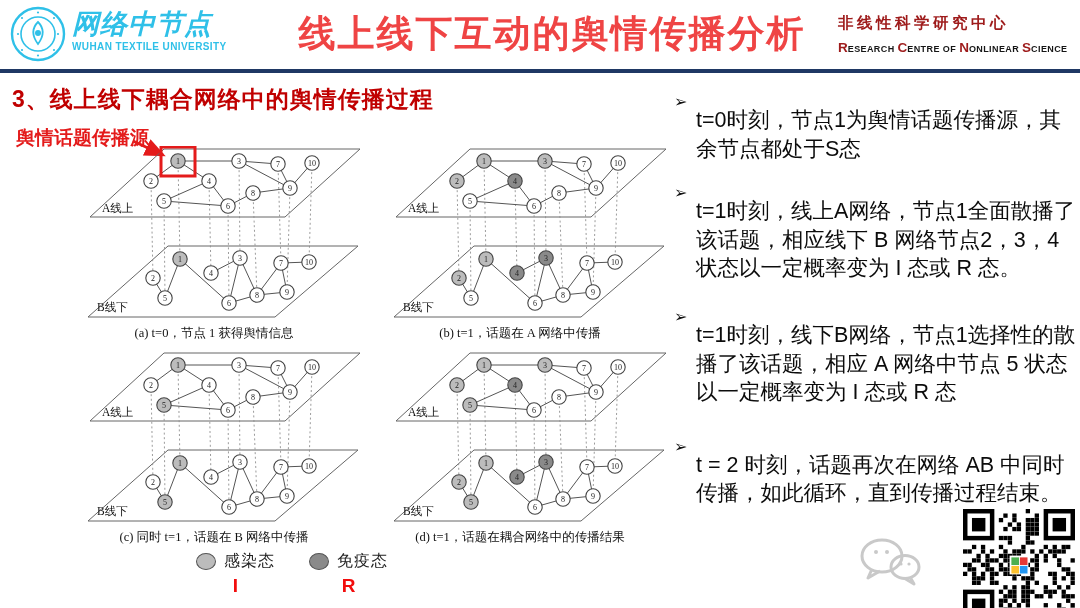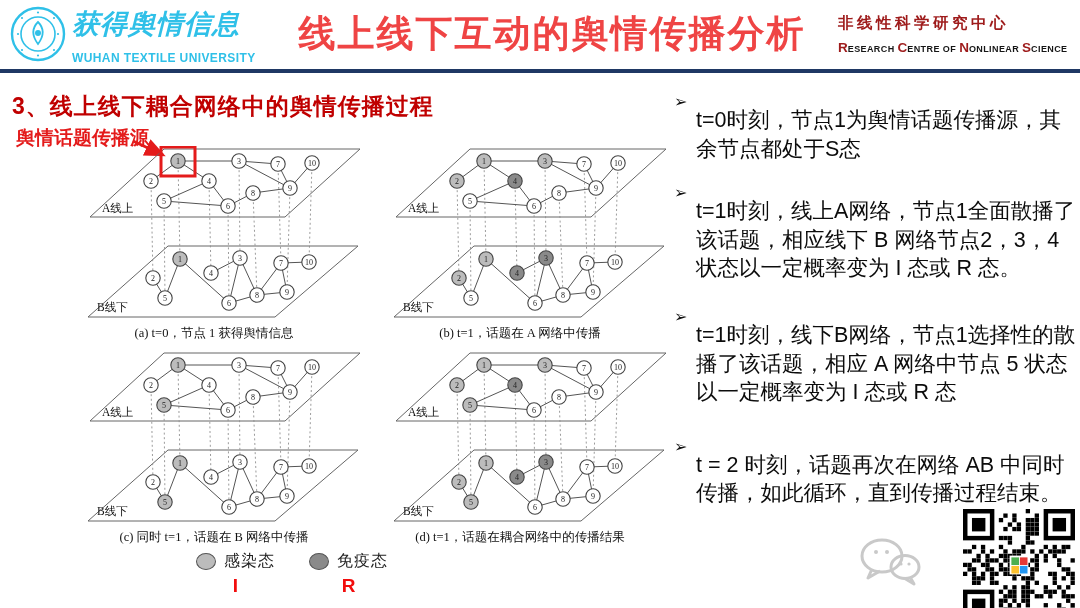--- a/index.html
+++ b/index.html
@@ -6,33 +6,33 @@
   body{font-family:"Liberation Sans",sans-serif;}
   .slide{position:relative;width:1080px;height:608px;background:#fff;overflow:hidden;}
 
   
   .header{position:absolute;left:0;top:0;width:1080px;height:70px;background:#fff;}
   .header-rule{position:absolute;left:0;top:69px;width:1080px;height:4px;background:var(--navy);}
   .logo{position:absolute;left:10px;top:6px;width:56px;height:56px;}
   .univ-block{position:absolute;left:72px;top:9px;width:210px;}
   .univ-zh{font-family:"Liberation Serif",serif;font-weight:bold;font-style:italic;
            font-size:27px;line-height:30px;color:var(--cyan);letter-spacing:1px;white-space:nowrap;}
-  .univ-en{font-size:12px;font-weight:bold;color:var(--cyan);letter-spacing:0.4px;margin-top:12px;}
+  .univ-en{font-size:10px;font-weight:bold;color:var(--cyan);letter-spacing:0.4px;margin-top:2px;}
   .slide-title{position:absolute;left:262px;top:10px;width:580px;text-align:center;
            font-family:"Liberation Serif",serif;font-weight:900;font-size:37px;line-height:48px;
            color:#ef4444;letter-spacing:2px;white-space:nowrap;}
   .centre-block{position:absolute;right:6px;top:13px;width:236px;}
   .centre-zh{font-size:15.5px;font-weight:bold;color:var(--darkred);letter-spacing:3.5px;white-space:nowrap;}
   .centre-en{margin-top:4px;white-space:nowrap;}
   .centre-en .cap{font-size:13.5px;font-weight:900;color:var(--darkred);}
   .centre-en .rest{font-size:9px;font-weight:900;color:#151515;letter-spacing:0.4px;}
   .centre-en .w{margin-right:3px;}
 
   
-  .section-heading{position:absolute;left:12px;top:91px;font-size:23px;font-weight:bold;
+  .section-heading{position:absolute;left:12px;top:84px;font-size:23px;font-weight:bold;
            color:var(--red);letter-spacing:1px;white-space:nowrap;}
   .annotation{position:absolute;left:16px;top:125px;font-size:19px;color:var(--annred);
            font-weight:bold;white-space:nowrap;}
   .annotation-arrow{position:absolute;left:130px;top:138px;}
 
   .panel{position:absolute;width:300px;height:200px;margin:0;}
   .panel svg{display:block;}
 
   
   .legend{position:absolute;left:196px;top:551px;display:flex;gap:34px;}
@@ -70,21 +70,21 @@
       <circle cx="28" cy="6.5" r="1.1" fill="#2fc0e8"></circle>
         <circle cx="28" cy="49.5" r="1.1" fill="#2fc0e8"></circle>
       <circle cx="12" cy="12" r="1.1" fill="#2fc0e8"></circle>
         <circle cx="44" cy="12" r="1.1" fill="#2fc0e8"></circle>
       <circle cx="8" cy="28" r="1.1" fill="#2fc0e8"></circle>
         <circle cx="48" cy="28" r="1.1" fill="#2fc0e8"></circle>
       <circle cx="12" cy="44" r="1.1" fill="#2fc0e8"></circle>
         <circle cx="44" cy="44" r="1.1" fill="#2fc0e8"></circle>
     </svg>
     <div class="univ-block">
-      <div class="univ-zh">获得舆情信息</div>
+      <div class="univ-zh">网络中节点</div>
       <div class="univ-en">WUHAN TEXTILE UNIVERSITY</div>
     </div>
     <div class="slide-title">线上线下互动的舆情传播分析</div>
     <div class="centre-block">
       <div class="centre-zh">非线性科学研究中心</div>
       <div class="centre-en" id="centre-en"><span class="w"><span class="cap">R</span><span class="rest">ESEARCH</span></span><span class="w"><span class="cap">C</span><span class="rest">ENTRE</span></span><span class="w"><span class="rest">OF</span></span><span class="w"><span class="cap">N</span><span class="rest">ONLINEAR</span></span><span class="w"><span class="cap">S</span><span class="rest">CIENCE</span></span></div>
     </div>
     <div class="header-rule"></div>
   </div>
 

